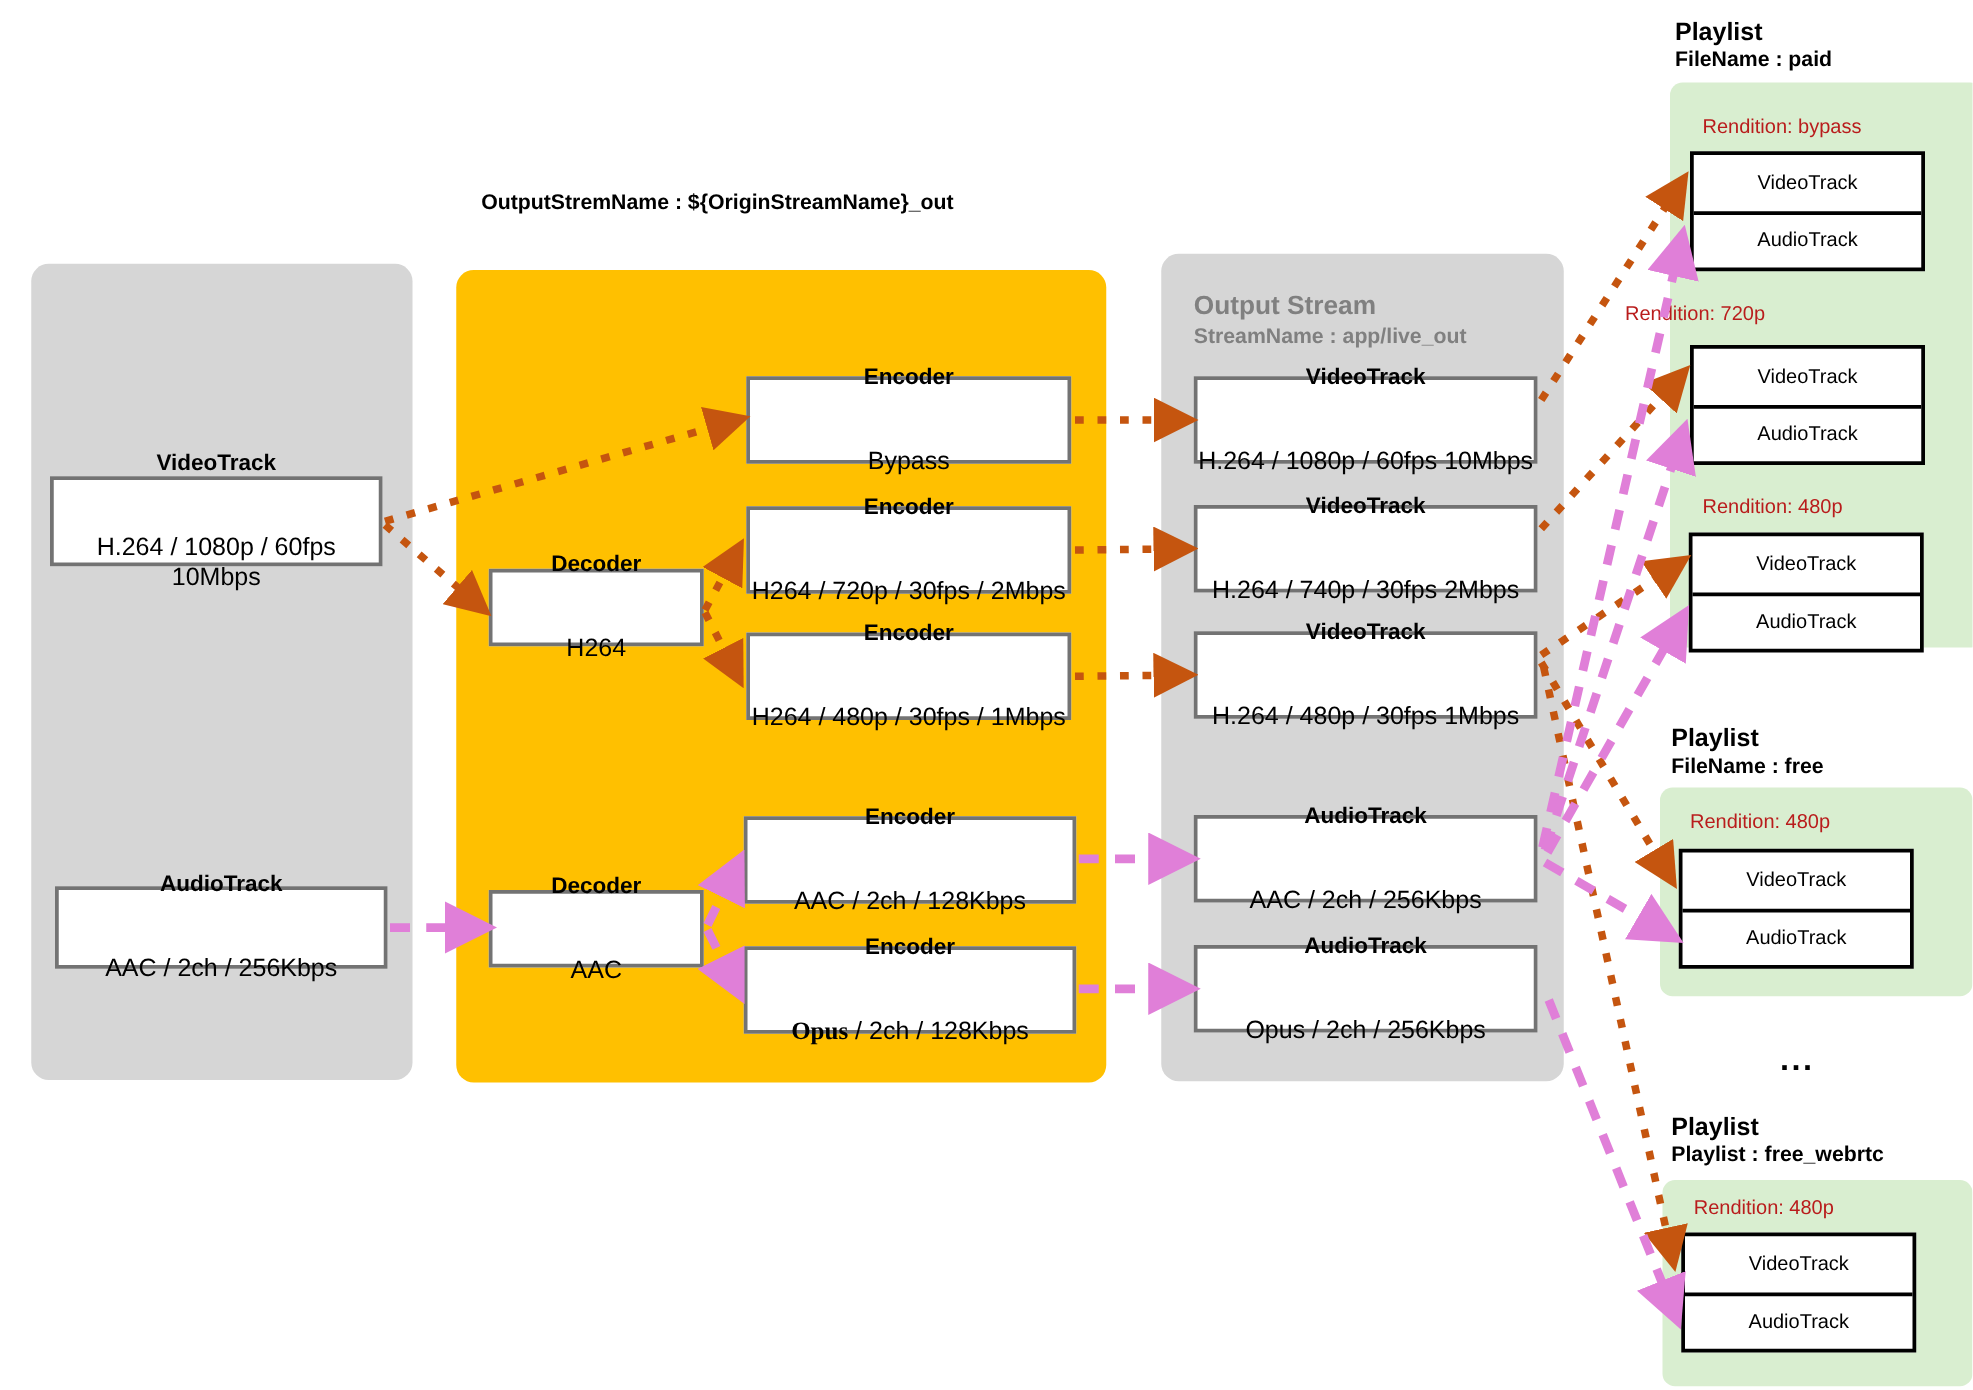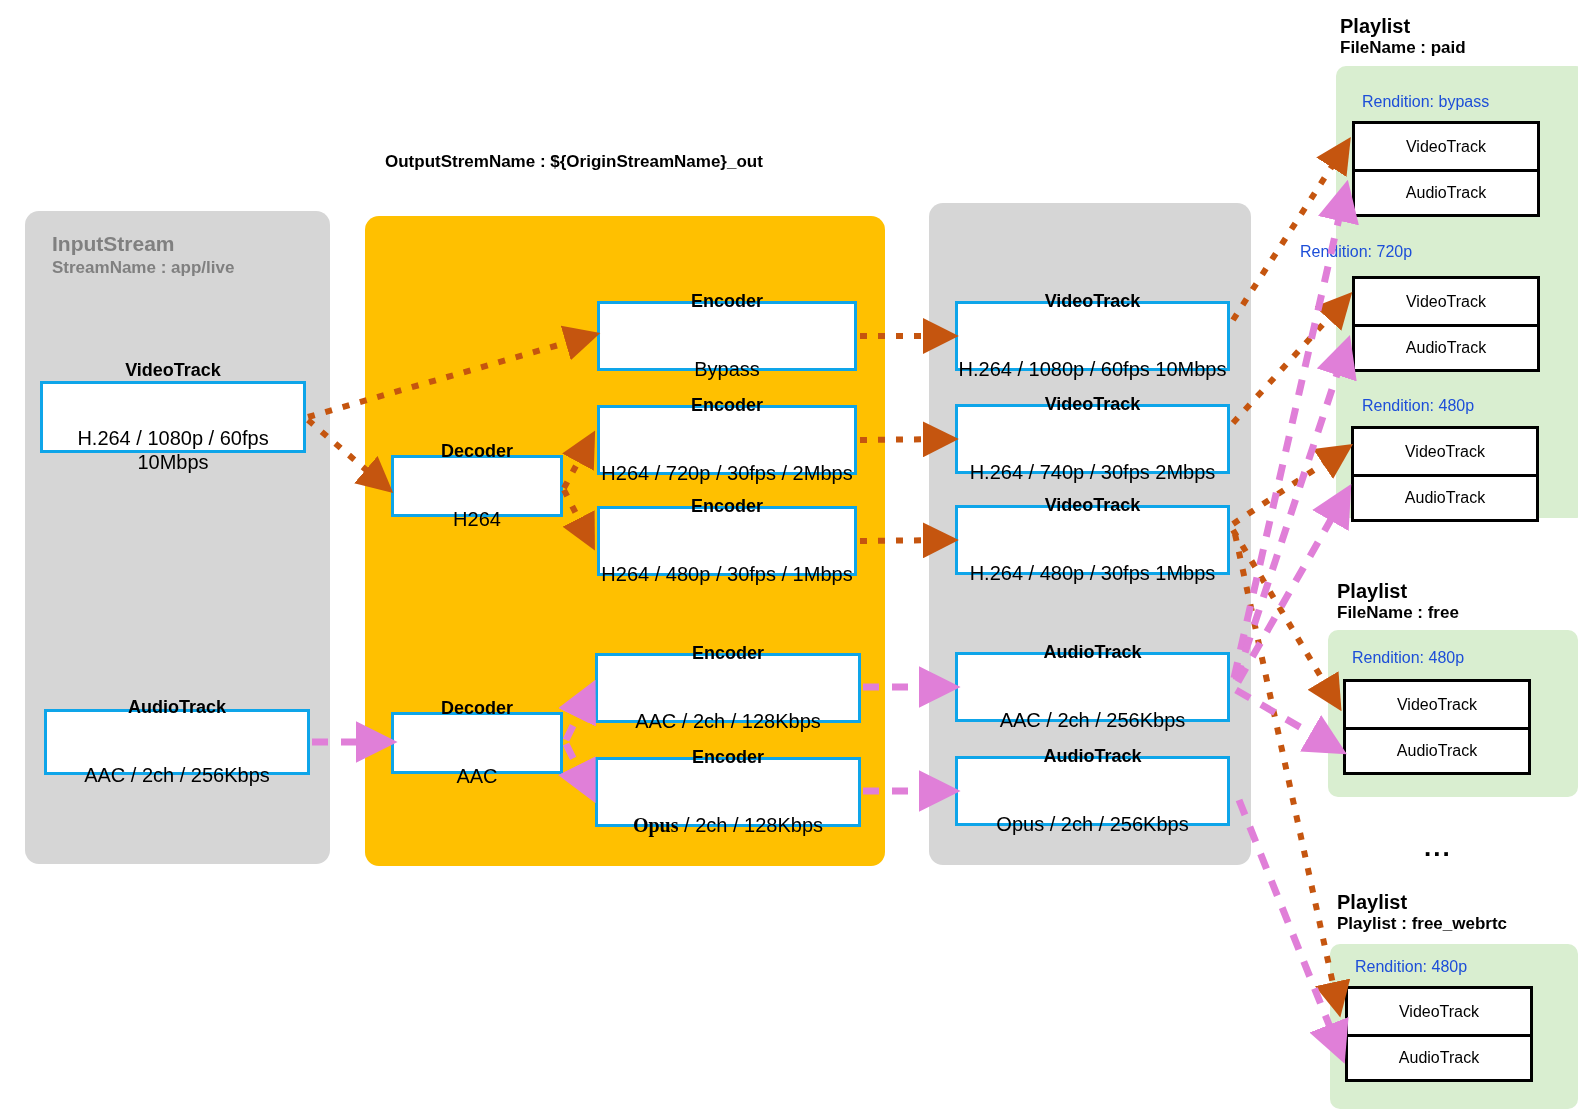--- a/index.html
+++ b/index.html
@@ -24,51 +24,47 @@
   .panel-title .t2{font-size:17px;display:block;}
 
   .section-head{
     position:absolute;white-space:nowrap;line-height:1.22;color:#000;
   }
   .section-head .h1{display:block;font-size:20px;font-weight:bold;}
   .section-head .h2{display:block;font-size:17px;font-weight:bold;}
 
   
   .box{
-    position:absolute;background:#fff;border:3px solid #0ea5e9;
+    position:absolute;background:#fff;border:3px solid #737373;
     box-sizing:border-box;display:flex;flex-direction:column;
     align-items:center;justify-content:center;text-align:center;gap:44px;
   }
   .box .bt{font-size:18px;font-weight:bold;line-height:1.18;}
   .box .bs{font-size:20px;font-weight:normal;line-height:1.2;margin-top:1px;}
   .box .bs b{font-weight:bold;font-family:Liberation Serif, serif;}
 
   
-  .rend-label{position:absolute;font-size:16px;color:#1d4ed8;white-space:nowrap;}
+  .rend-label{position:absolute;font-size:16px;color:#b91c1c;white-space:nowrap;}
   .rend-stack{position:absolute;border:3px solid #000;background:#fff;box-sizing:border-box;}
   .rend-stack .row{
     height:45px;display:flex;align-items:center;justify-content:center;
     font-size:16px;color:#000;box-sizing:border-box;
   }
   .rend-stack .row.sep{border-top:3px solid #000;}
 
   .ellipsis{position:absolute;font-size:26px;font-weight:bold;letter-spacing:2px;color:#000;}
 
   svg#wires{position:absolute;left:0;top:0;width:1578px;height:1112px;pointer-events:none;}
 </style>
 </head>
 <body>
 
 <div id="stage">
 
   <div class="panel gray" style="left:25px;top:211px;width:305px;height:653px;"></div>
-  <div class="panel-title" style="left:52px;top:231px;">
-    <span class="t1">InputStream</span>
-    <span class="t2">StreamName : app/live</span>
-  </div>
 
   <div class="box" style="left:40px;top:381px;width:266px;height:72px;">
     <span class="bt">VideoTrack</span>
     <span class="bs">H.264 / 1080p / 60fps 10Mbps</span>
   </div>
 
   <div class="box" style="left:44px;top:709px;width:266px;height:66px;">
     <span class="bt">AudioTrack</span>
     <span class="bs">AAC / 2ch / 256Kbps</span>
   </div>
@@ -102,20 +98,24 @@
   <div class="box" style="left:595px;top:653px;width:266px;height:70px;">
     <span class="bt">Encoder</span>
     <span class="bs">AAC / 2ch / 128Kbps</span>
   </div>
   <div class="box" style="left:595px;top:757px;width:266px;height:70px;">
     <span class="bt">Encoder</span>
     <span class="bs"><b>Opus</b><span> / 2ch / 128Kbps</span></span>
   </div>
 
   <div class="panel gray" style="left:929px;top:203px;width:322px;height:662px;"></div>
+  <div class="panel-title" style="left:955px;top:232px;">
+    <span class="t1">Output Stream</span>
+    <span class="t2">StreamName : app/live_out</span>
+  </div>
 
   <div class="box" style="left:955px;top:301px;width:275px;height:70px;">
     <span class="bt">VideoTrack</span>
     <span class="bs">H.264 / 1080p / 60fps 10Mbps</span>
   </div>
   <div class="box" style="left:955px;top:404px;width:275px;height:70px;">
     <span class="bt">VideoTrack</span>
     <span class="bs">H.264 / 740p / 30fps 2Mbps</span>
   </div>
   <div class="box" style="left:955px;top:505px;width:275px;height:70px;">

